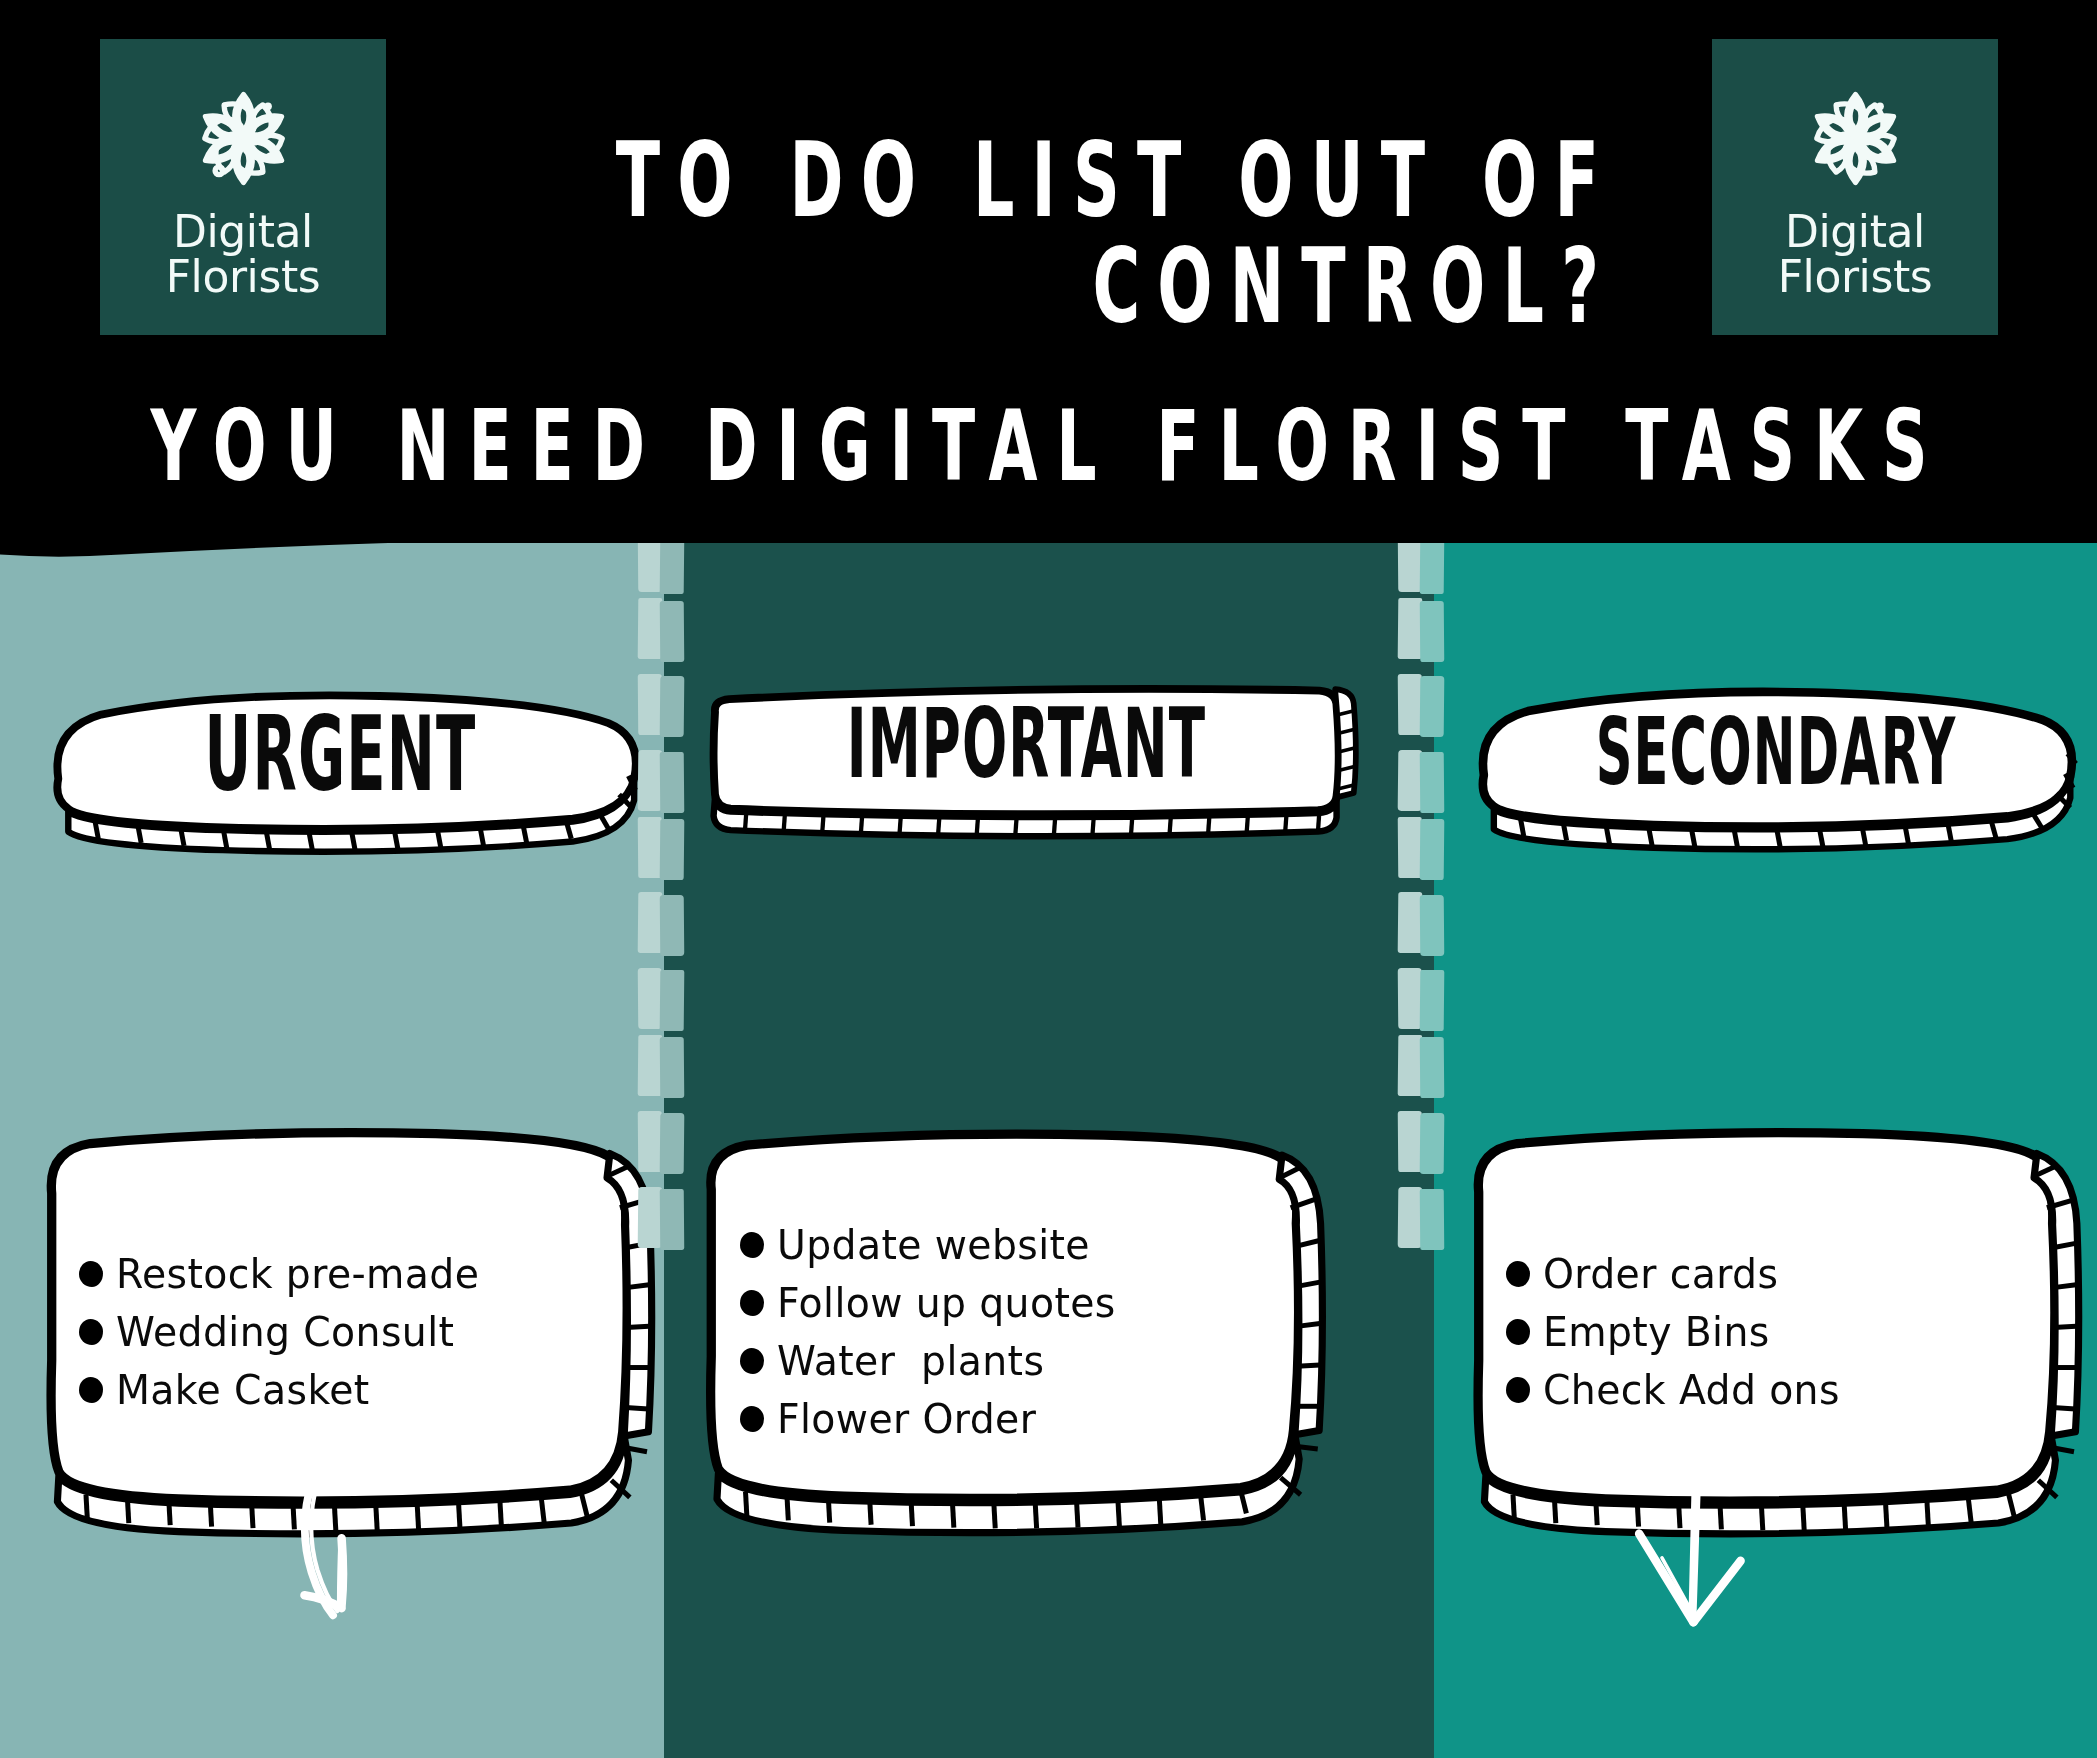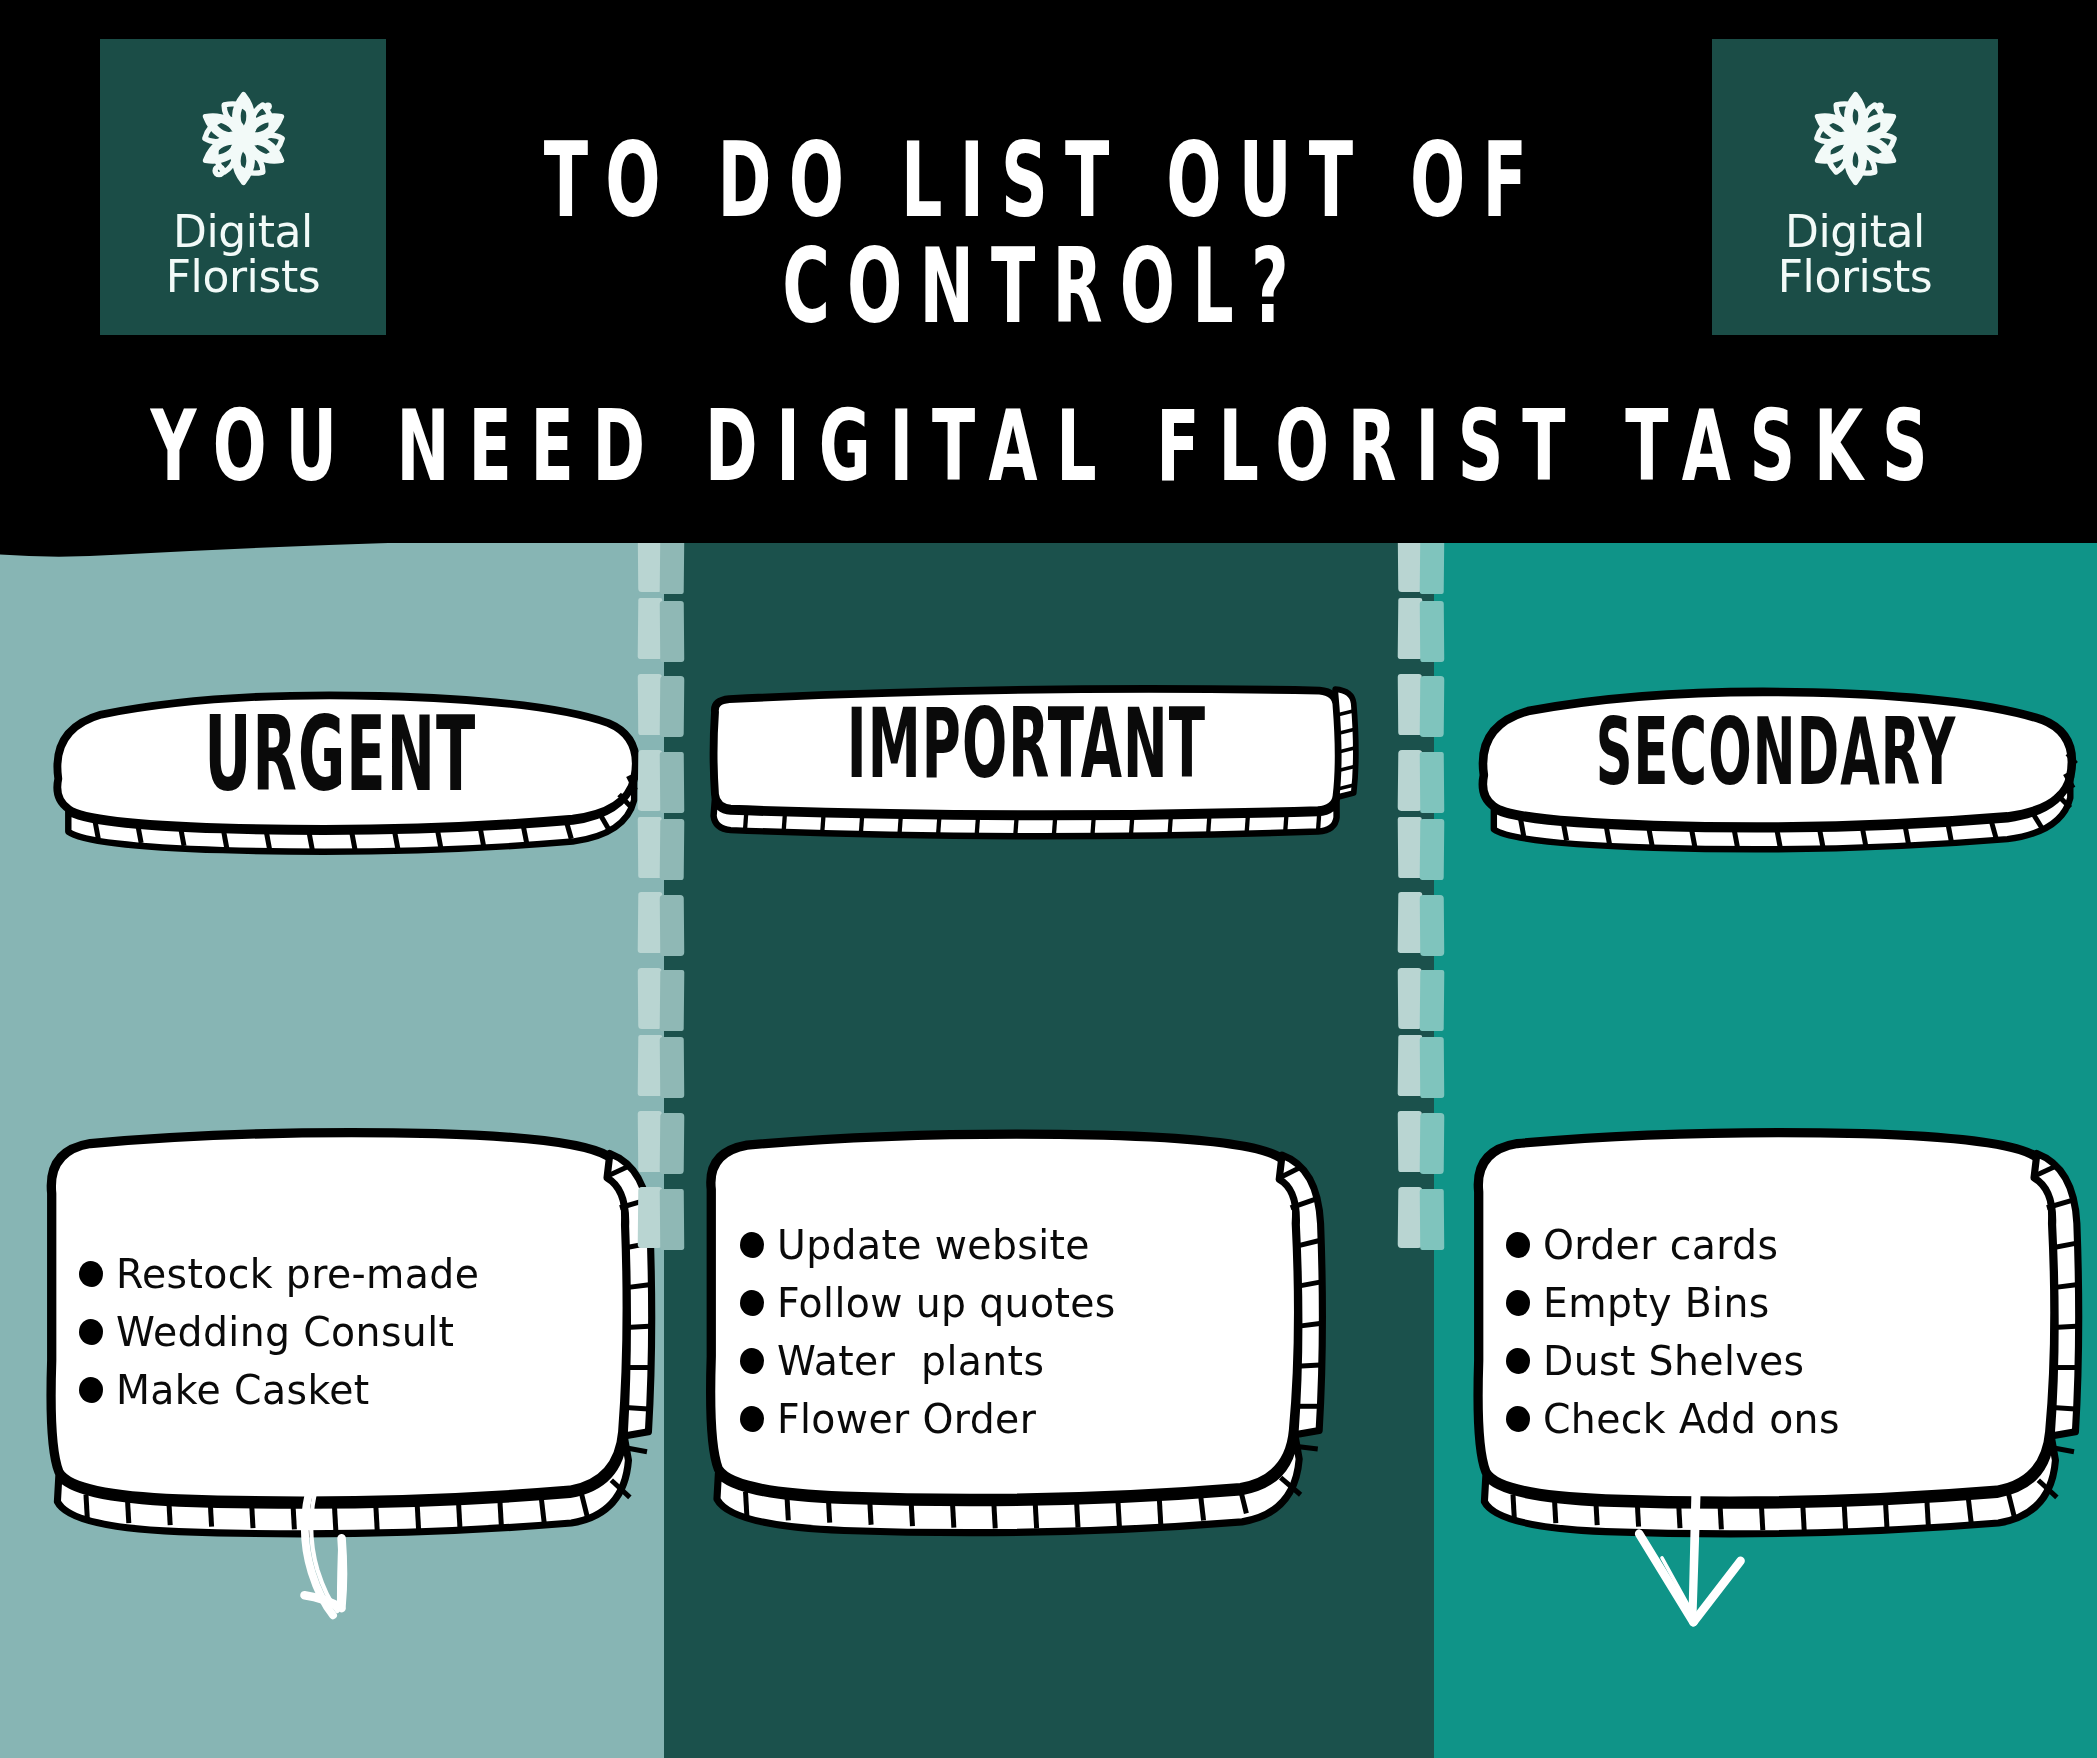--- a/index.html
+++ b/index.html
@@ -20,21 +20,21 @@
     position:absolute; width:286px; height:296px;
     background:#1b4d47;
     display:flex; flex-direction:column; align-items:center; justify-content:center;
   }
   .logo-box.left  { left:100px;  top:39px; }
   .logo-box.right { left:1712px; top:39px; }
   .logo-mark { width:129px; height:129px; display:block; }
   .logo-word { color:#f2faf8; font-size:44px; line-height:1.02; text-align:center; letter-spacing:-0.4px;
                font-family:"DejaVu Sans", sans-serif; font-weight:400; margin-top:7.1px; }
 
-  .title-wrap { position:absolute; left:416px; top:129px; width:1256px; text-align:center; }
+  .title-wrap { position:absolute; left:448px; top:129px; width:1256px; text-align:right; }
   .title-line {
     color:#fff; font-family:"DejaVu Sans Condensed","DejaVu Sans", sans-serif;
     font-size:84px; font-weight:700; letter-spacing:20px;
     line-height:1.26; white-space:nowrap;
     transform:scaleX(0.86) scaleY(1.22); transform-origin:center center;
   }
   .subtitle {
     position:absolute; left:0; top:400px; width:2097px; text-align:center;
     color:#fff; font-family:"DejaVu Sans Condensed","DejaVu Sans", sans-serif;
     font-size:80px; font-weight:700; letter-spacing:21.4px;
@@ -346,24 +346,20 @@
           </g>
         </svg>
         <div class="card-list">
           <div class="task">
             <span class="bullet"></span>
             <span class="task-label">Order cards</span>
           </div>
           <div class="task">
             <span class="bullet"></span>
             <span class="task-label">Empty Bins</span>
-          </div>
-          <div class="task">
-            <span class="bullet"></span>
-            <span class="task-label">Dust Shelves</span>
           </div>
           <div class="task">
             <span class="bullet"></span>
             <span class="task-label">Check Add ons</span>
           </div>
         </div>
       </div>
     </div>
   </div>
 

